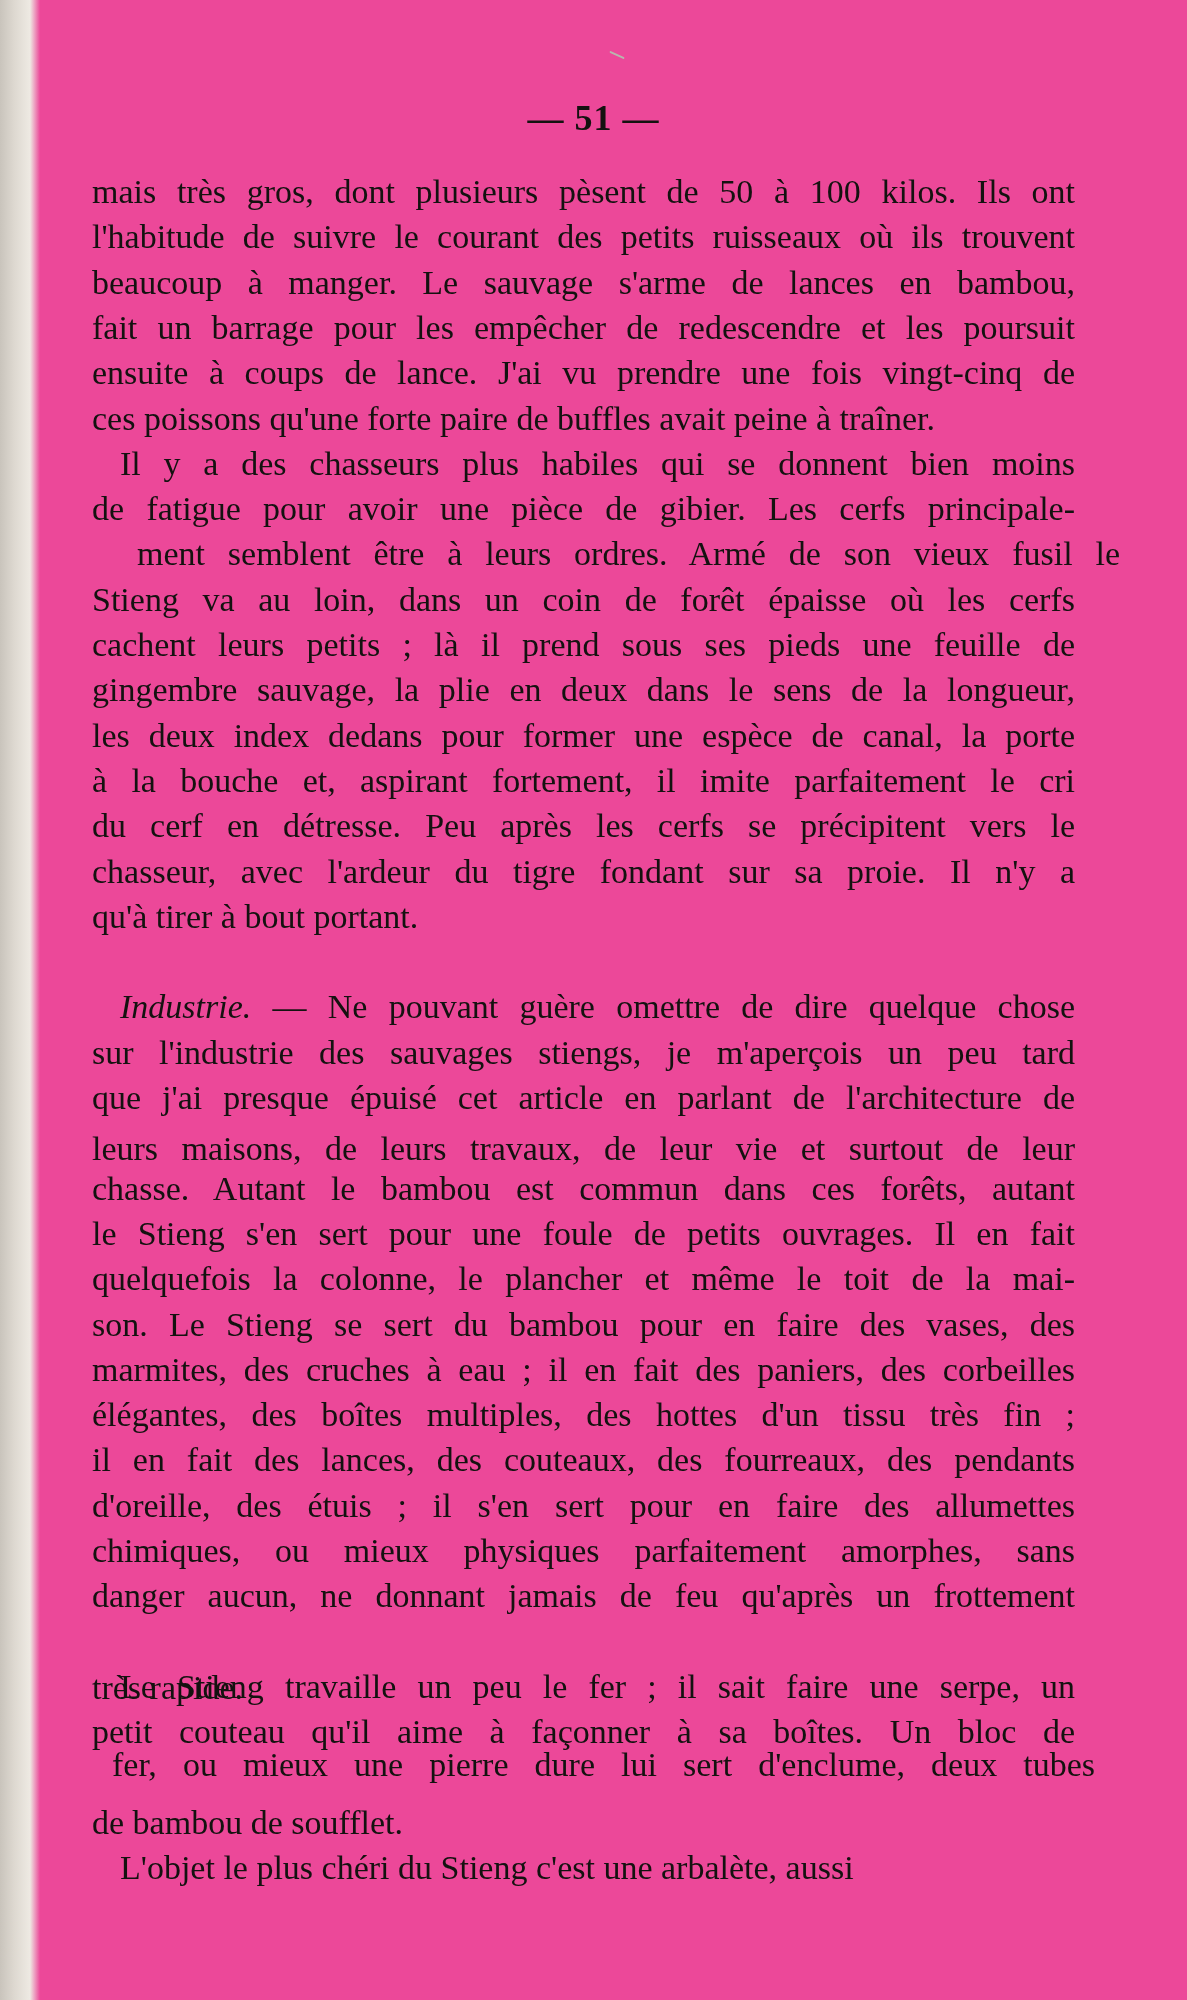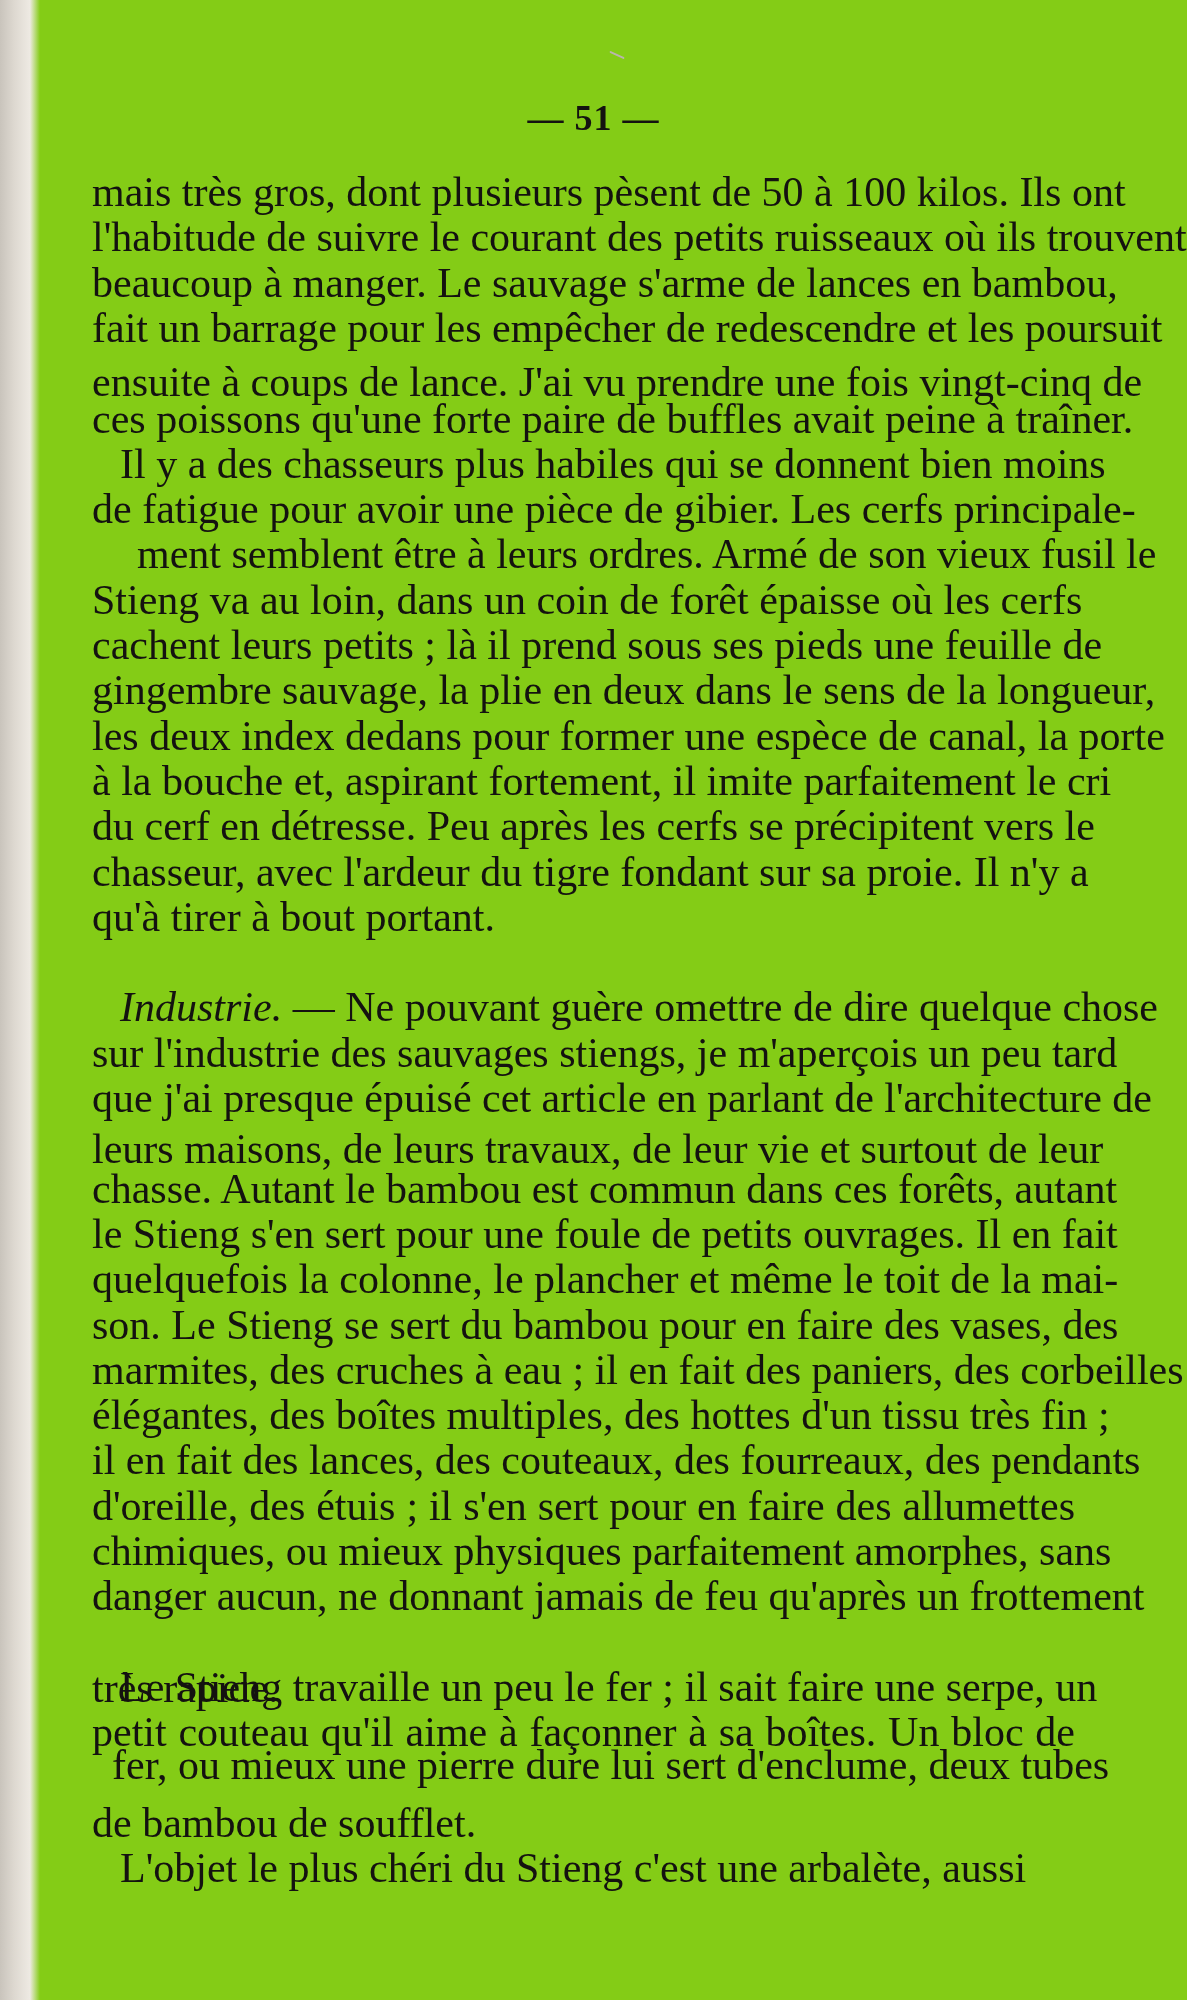--- a/index.html
+++ b/index.html
@@ -10,21 +10,21 @@
       width: 1187px;
       height: 2000px;
       overflow: hidden;
       background: #f8f5ef;
       position: relative;
     }
     .page {
       position: absolute;
       left: 0; top: 0;
       width: 1187px; height: 2000px;
-      background: #84cc16;
+      background: #ec4899;
     }
     .edge-shade {
       position: absolute;
       left: 0; top: 0;
       width: 40px; height: 2000px;
       background: linear-gradient(to right, #c9c4bc 0%, #ddd8d0 35%, #eeeae3 75%, rgba(248,245,239,0) 100%);
     }
     .speck {
       position: absolute;
       left: 609px; top: 54px;
@@ -44,21 +44,21 @@
       line-height: 40px;
       color: #141210;
       letter-spacing: 1px;
     }
     .line {
       position: absolute;
       left: 92px;
       width: 983px;
       height: 46px;
       font-family: "Liberation Serif", serif;
-      font-size: 42px;
+      font-size: 34px;
       line-height: 46px;
       color: #141210;
       white-space: nowrap;
       text-align: justify;
       text-align-last: justify;
       transform-origin: left top;
     }
     .line.last {
       text-align-last: left;
     }
@@ -79,21 +79,21 @@
   <div class="speck"></div>
 
   <div class="page-number">— 51 —</div>
 
   <div id="text-body">
       <div>
         <div class="line" style="top: 169px;"><span class="p-text">mais très gros, dont plusieurs pèsent de 50 à 100 kilos. Ils ont</span></div>
         <div class="line" style="top: 214.3px;"><span class="p-text">l'habitude de suivre le courant des petits ruisseaux où ils trouvent</span></div>
         <div class="line" style="top: 259.6px;"><span class="p-text">beaucoup à manger. Le sauvage s'arme de lances en bambou,</span></div>
         <div class="line" style="top: 304.9px;"><span class="p-text">fait un barrage pour les empêcher de redescendre et les poursuit</span></div>
-        <div class="line" style="top: 359px;"><span class="p-text">ensuite à coups de lance. J'ai vu prendre une fois vingt-cinq de</span></div>
+        <div class="line" style="top: 350px;"><span class="p-text">ensuite à coups de lance. J'ai vu prendre une fois vingt-cinq de</span></div>
         <div class="line last" style="top: 395.5px;"><span class="p-text">ces poissons qu'une forte paire de buffles avait peine à traîner.</span></div>
       </div>
       <div>
         <div class="line indent" style="top: 440.8px;"><span class="p-text">Il y a des chasseurs plus habiles qui se donnent bien moins</span></div>
         <div class="line" style="top: 486.1px;"><span class="p-text">de fatigue pour avoir une pièce de gibier. Les cerfs principale-</span></div>
         <div class="line" style="top: 531.4px; margin-left: 45px;"><span class="p-text">ment semblent être à leurs ordres. Armé de son vieux fusil le</span></div>
         <div class="line" style="top: 576.7px;"><span class="p-text">Stieng va au loin, dans un coin de forêt épaisse où les cerfs</span></div>
         <div class="line" style="top: 622px;"><span class="p-text">cachent leurs petits ; là il prend sous ses pieds une feuille de</span></div>
         <div class="line" style="top: 667.3px;"><span class="p-text">gingembre sauvage, la plie en deux dans le sens de la longueur,</span></div>
         <div class="line" style="top: 712.6px;"><span class="p-text">les deux index dedans pour former une espèce de canal, la porte</span></div>

